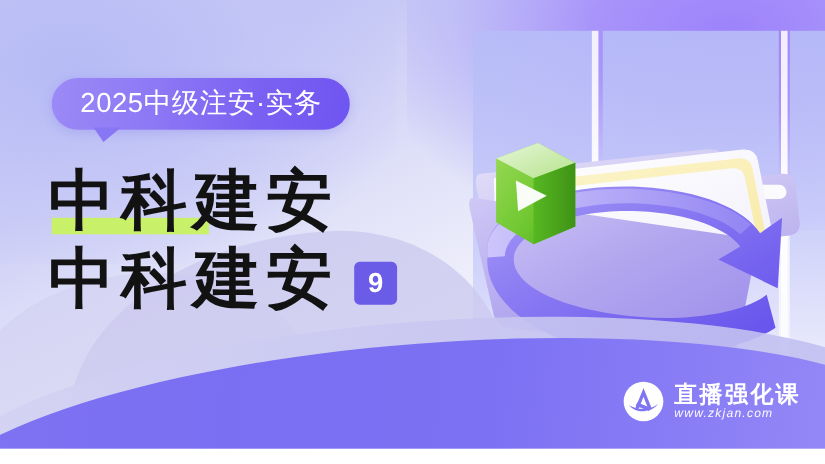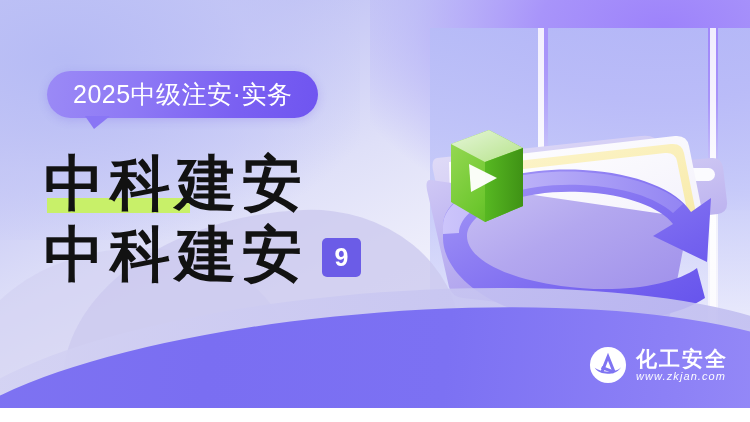--- a/index.html
+++ b/index.html
@@ -298,18 +298,18 @@
   <div class="logo">
     <span class="logo-mark">
       <svg viewBox="0 0 40 40" xmlns="http://www.w3.org/2000/svg">
         <circle cx="20" cy="20" r="19" fill="#ffffff"></circle>
         <path d="M20 7 L28 27 L24.5 27 L20 15.5 L15.5 27 L12 27 Z" fill="#7f74f2"></path>
         <path d="M6 23 C12 28 28 29 34 22 C29 31 12 32 6 23 Z" fill="#7f74f2"></path>
         <path d="M14 21 L27 26 L25.5 29 L12.5 24 Z" fill="#7f74f2"></path>
       </svg>
     </span>
     <span class="logo-text">
-      <span class="logo-name">化工安全</span>
+      <span class="logo-name">直播强化课</span>
       <span class="logo-url">www.zkjan.com</span>
     </span>
   </div>
 
 </div>
 
 </body></html>

